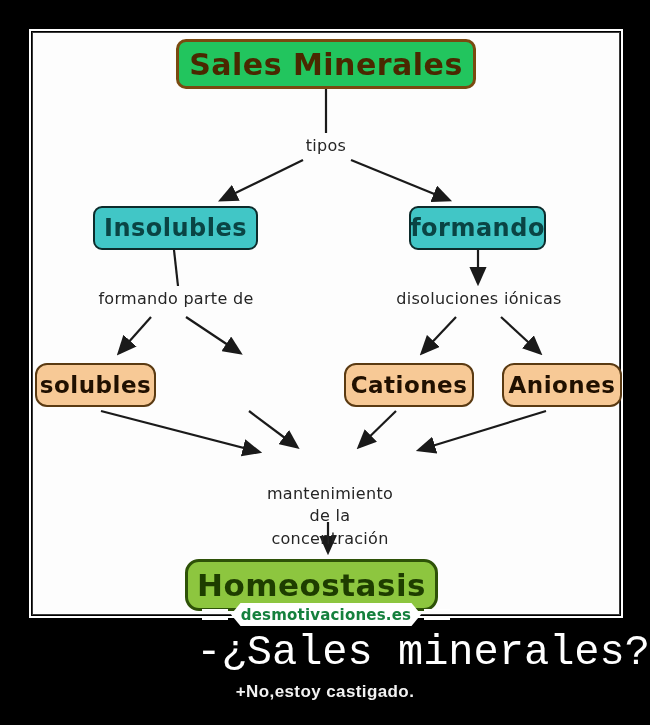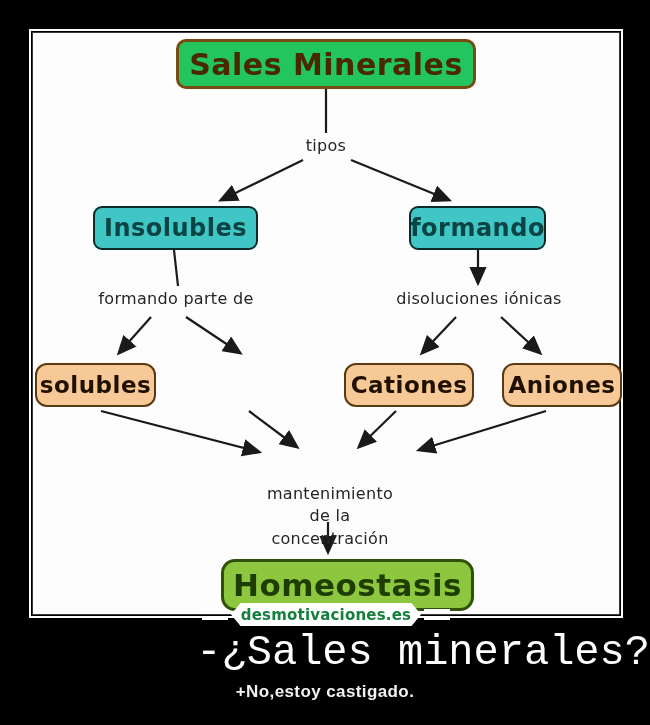--- a/index.html
+++ b/index.html
@@ -50,21 +50,21 @@
     color: #201000;
     font-size: 23px;
     border-radius: 12px;
     font-weight: 600;
   }
   .node-conchas    { left: 2px;   top: 330px; width: 121px; height: 44px; }
   .node-esqueletos { left: 140px; top: 330px; width: 151px; height: 44px; }
   .node-cationes   { left: 311px; top: 330px; width: 130px; height: 44px; }
   .node-aniones    { left: 469px; top: 330px; width: 120px; height: 44px; }
   .node-homeostasis {
-    left: 188px; top: 526px; width: 253px; height: 52px;
+    left: 152px; top: 526px; width: 253px; height: 52px;
     border: 3px solid #2e5208;
     color: #1e3d00;
     font-size: 31px;
     border-radius: 14px;
   }
   
   .edge-label {
     position: absolute;
     text-align: center;
     color: #252525;

